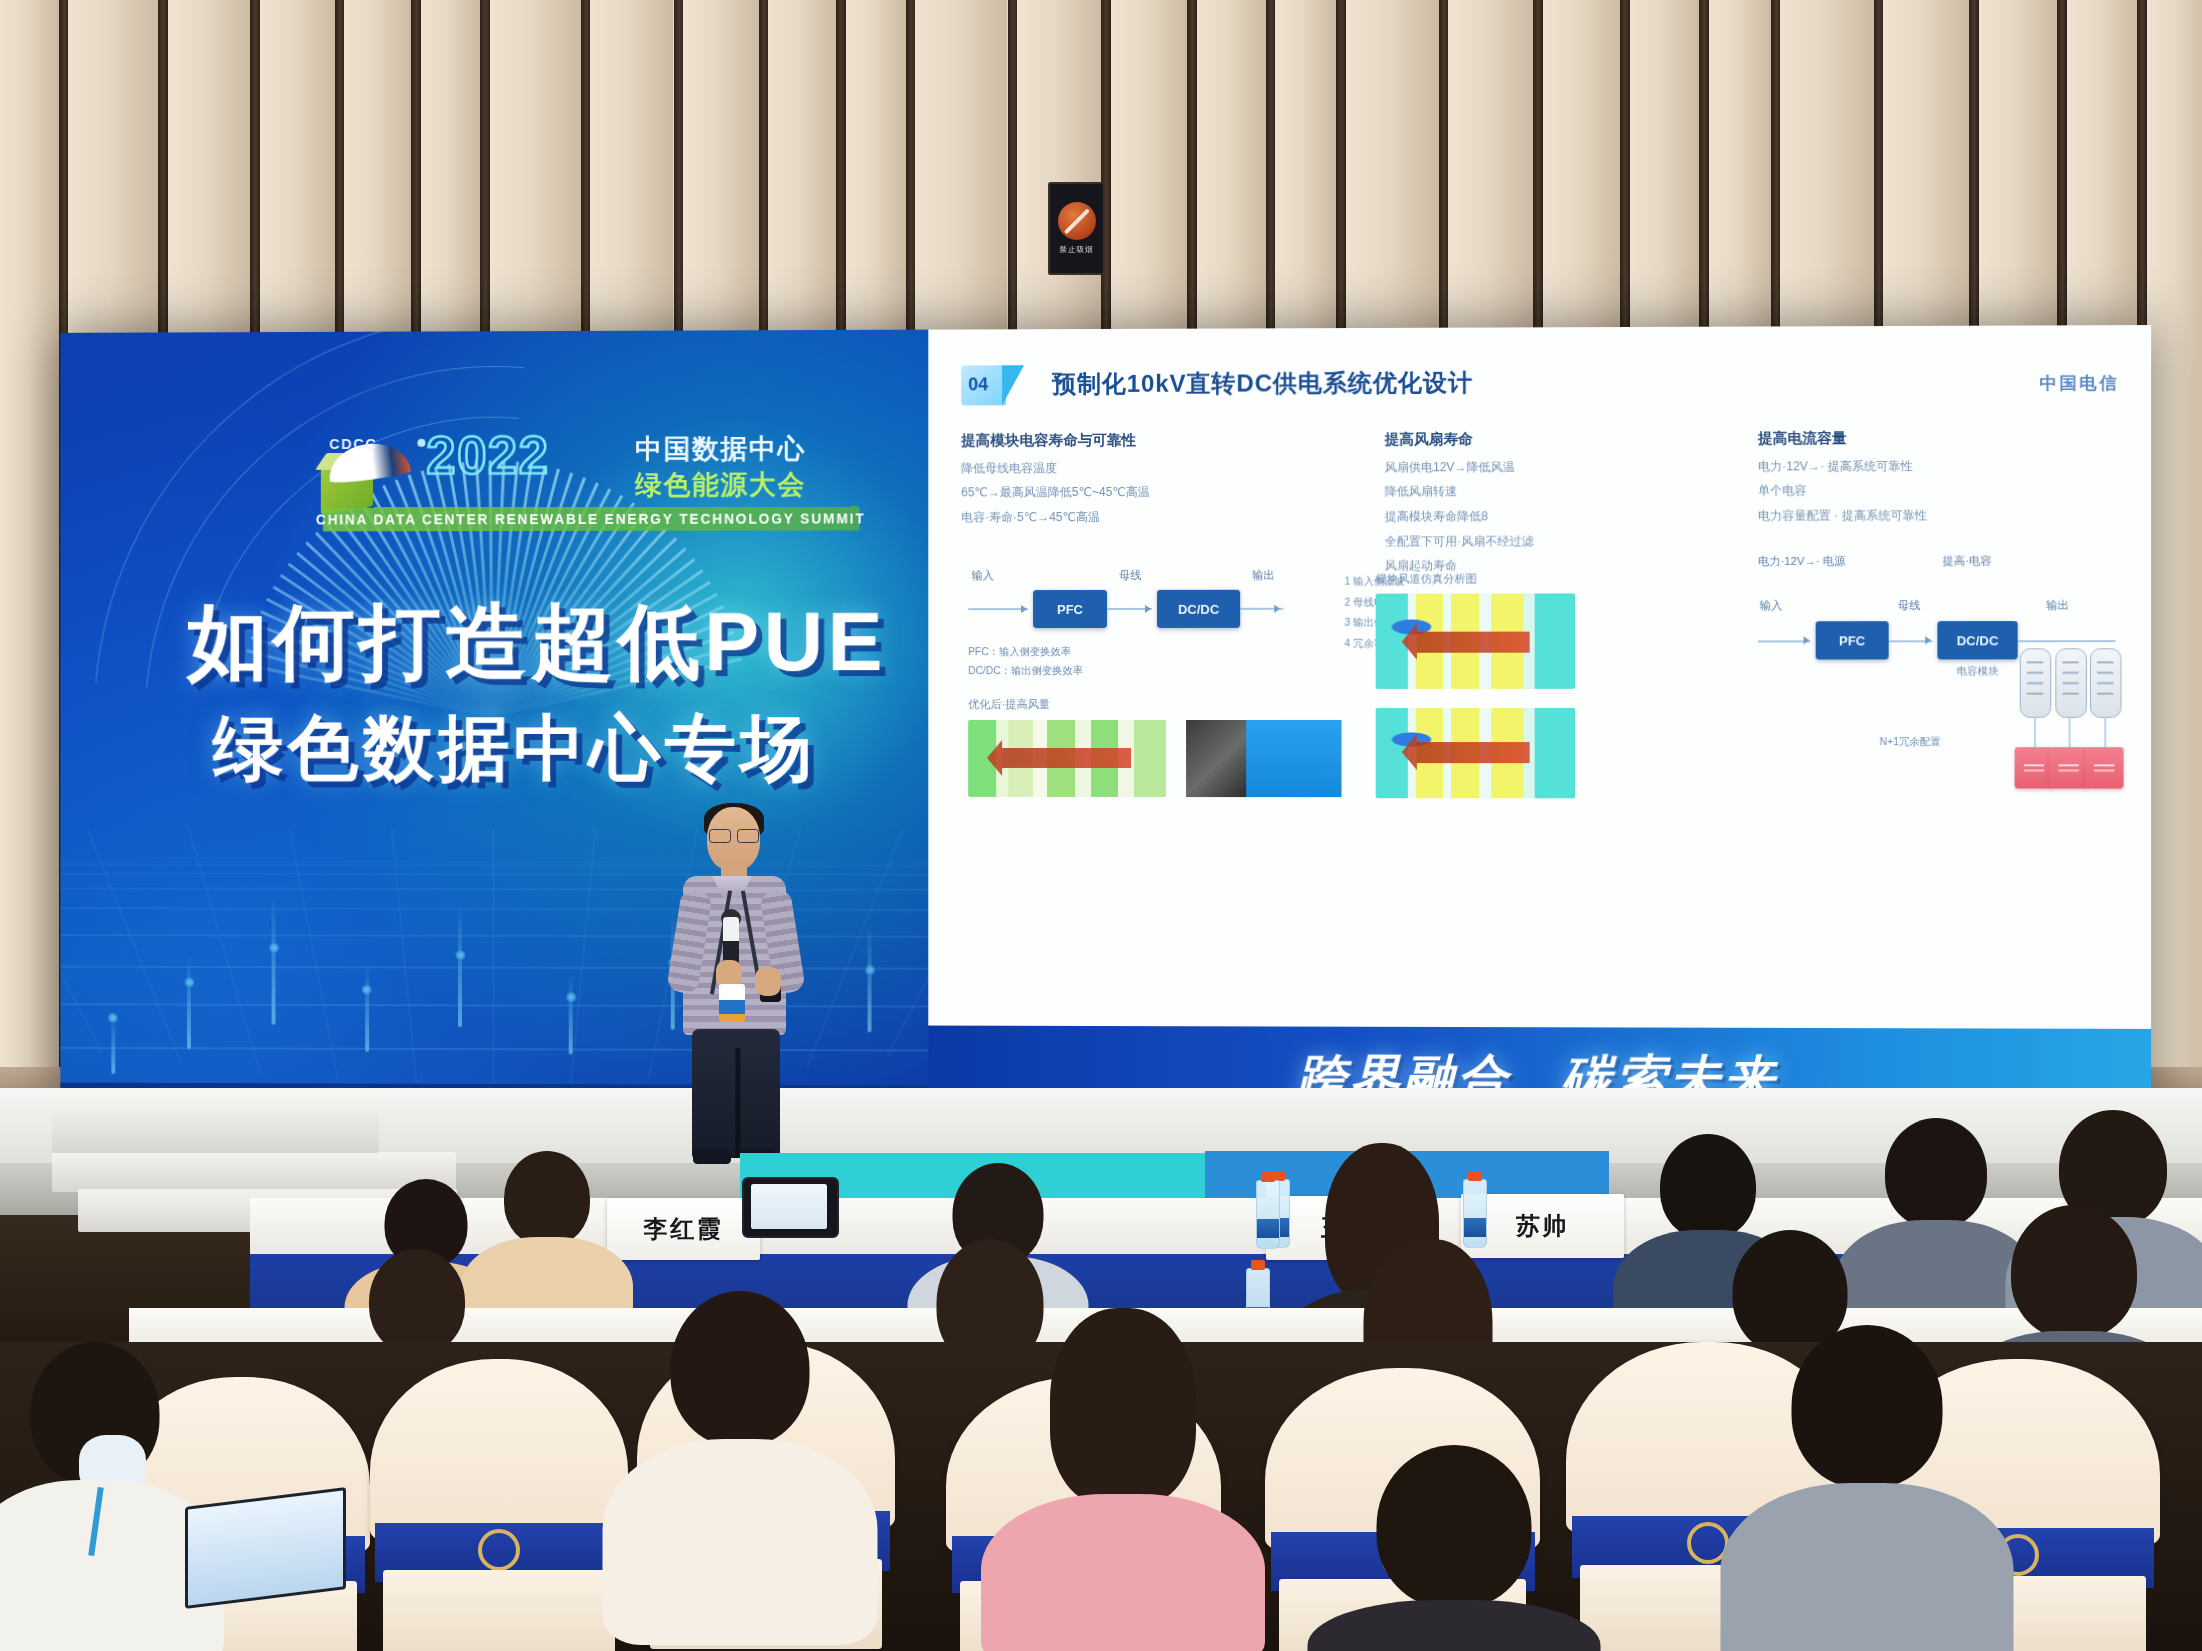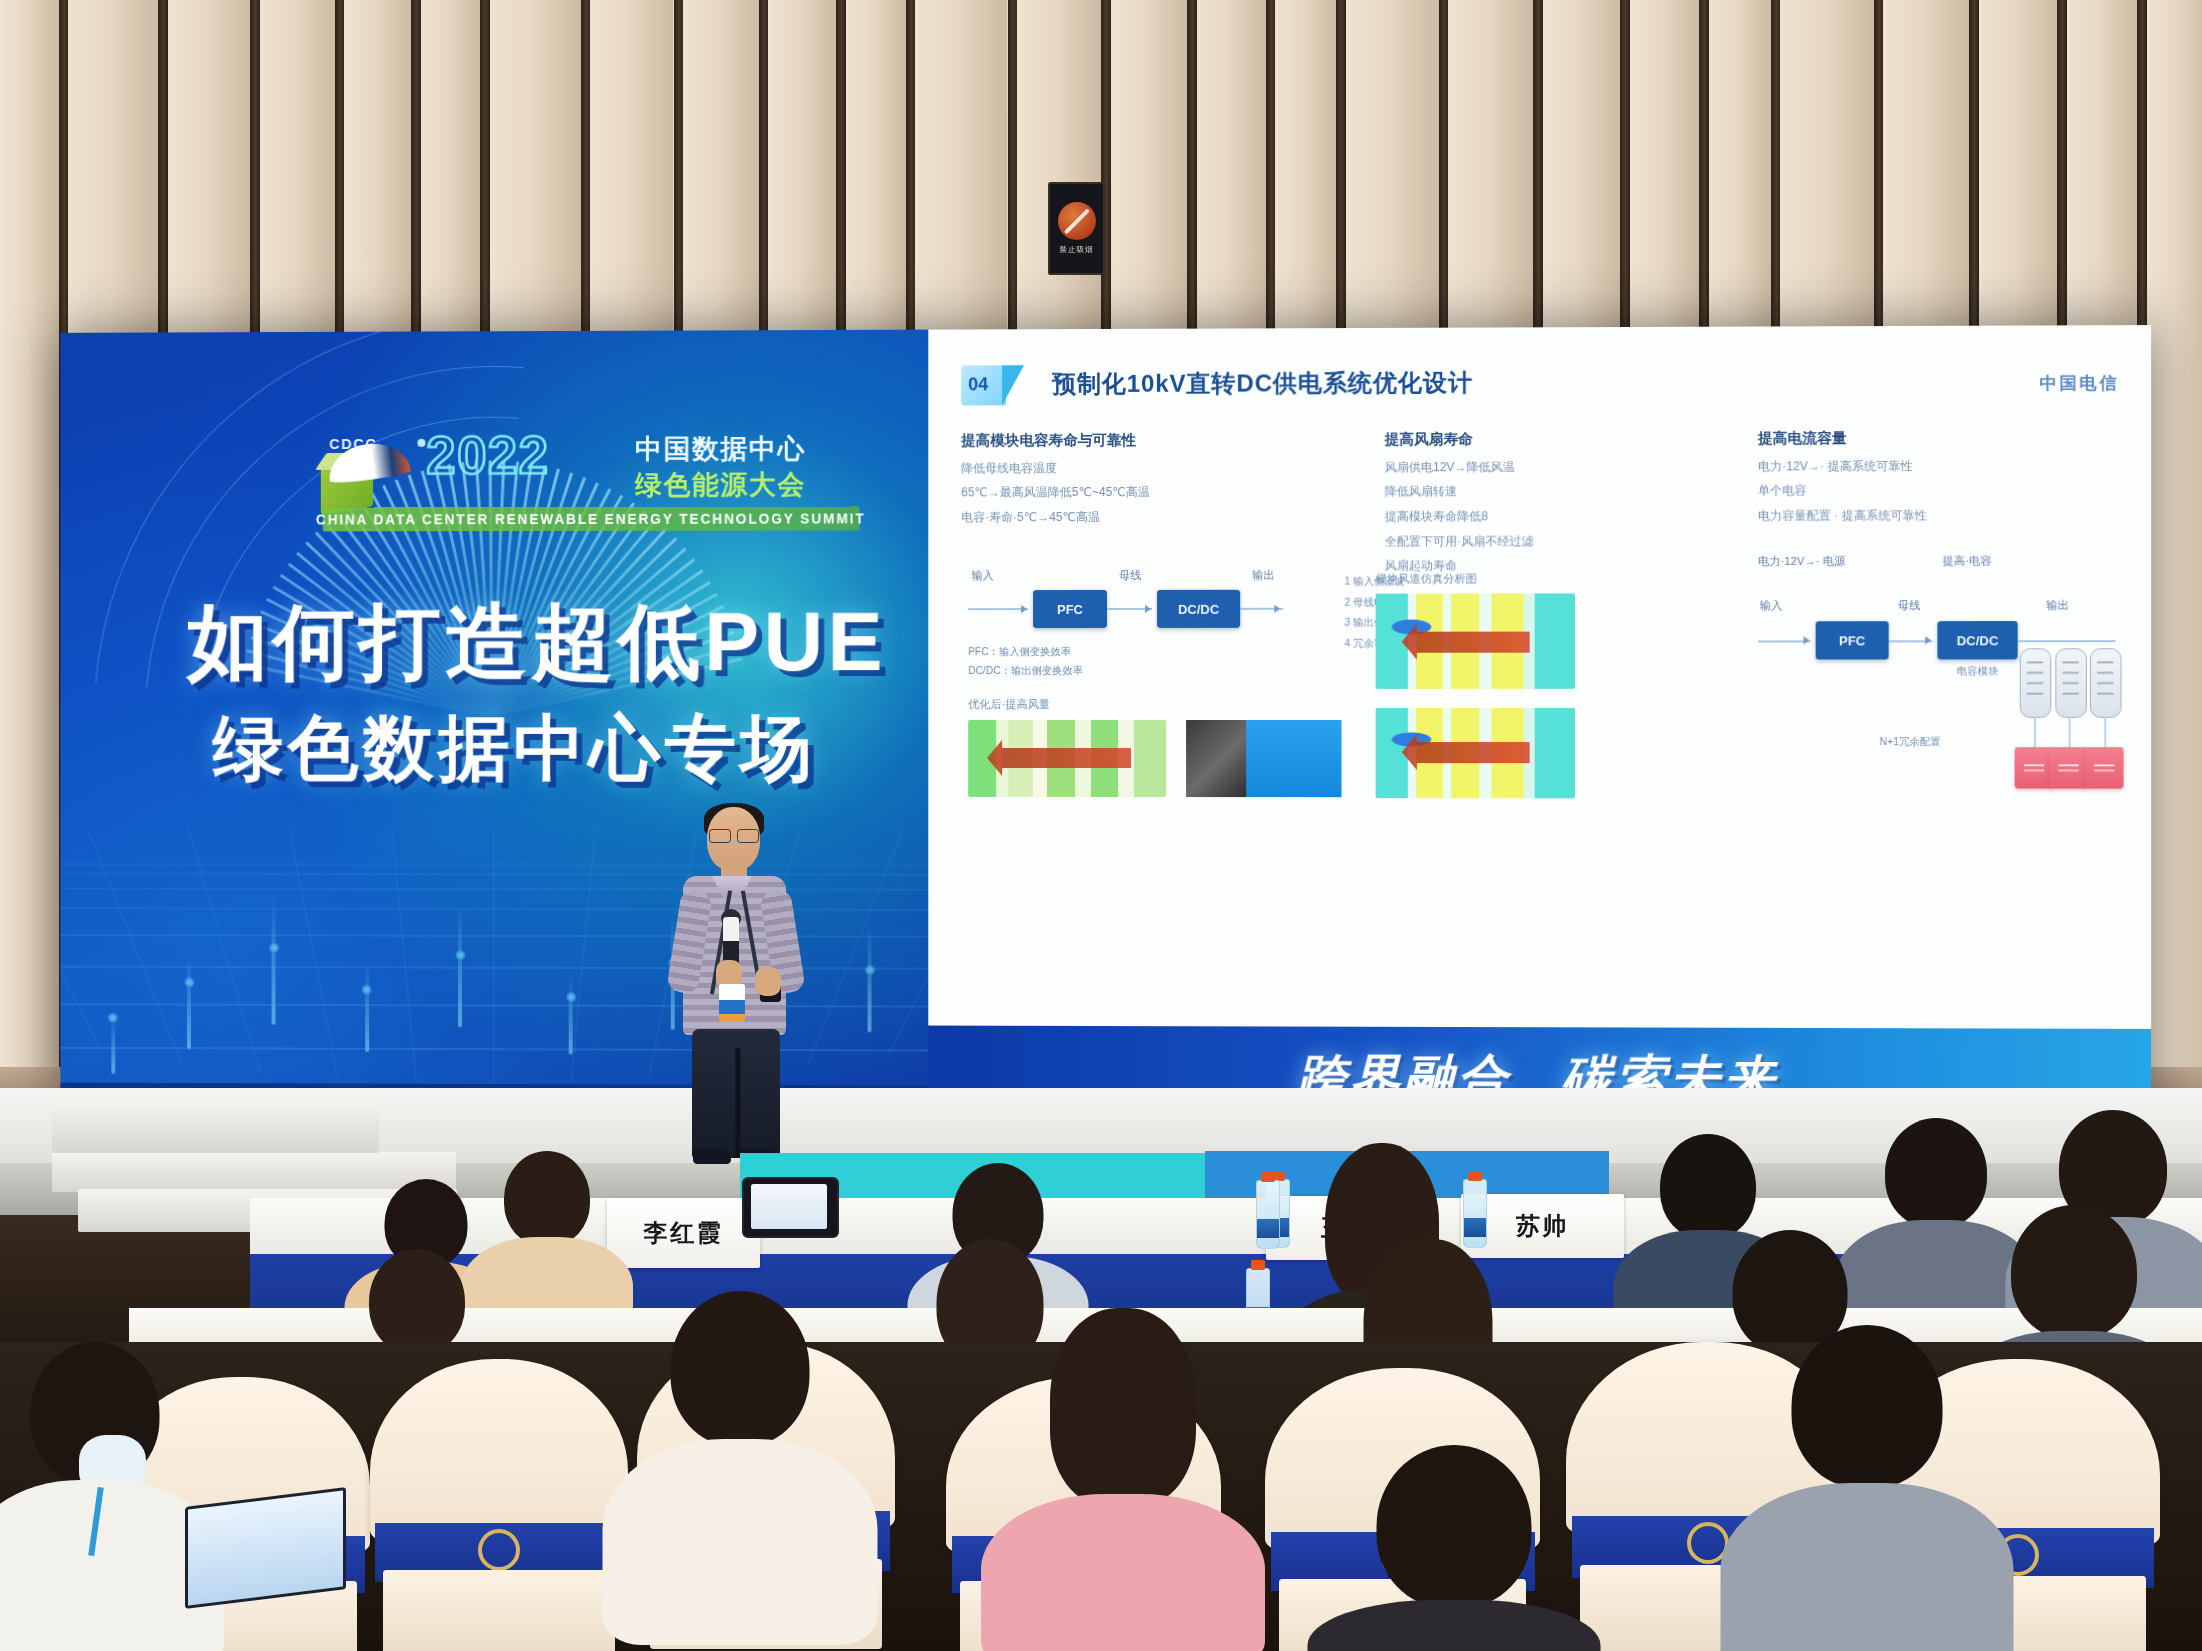--- a/index.html
+++ b/index.html
@@ -550,21 +550,21 @@
     <div id="spLegSplit"></div>
     <div class="spShoe" style="left:22.4px;"></div>
     <div class="spShoe" style="left:69px;"></div>
   </div>
 
   <div class="abs" id="teal1"></div>
   <div class="abs" id="teal2"></div>
   <div class="abs" id="headTableTop"></div>
   <div class="abs" id="headTableSkirt"></div>
 
-  <div class="nameCard" style="left:607px;top:1198px;width:153px;height:70px;justify-content:center;">
+  <div class="nameCard" style="left:607px;top:1198px;width:153px;height:62px;justify-content:center;">
     <span class="nameCardTxt">李红霞</span>
   </div>
   <div class="nameCard" style="left:1266px;top:1196px;width:163px;height:64px;">
     <span class="nameCardTxt">王鹏</span>
   </div>
   <div class="nameCard" style="left:1461px;top:1194px;width:163px;height:64px;">
     <span class="nameCardTxt">苏帅</span>
   </div>
 
   <div class="bottle" style="left:1266px;top:1179px;"></div>

